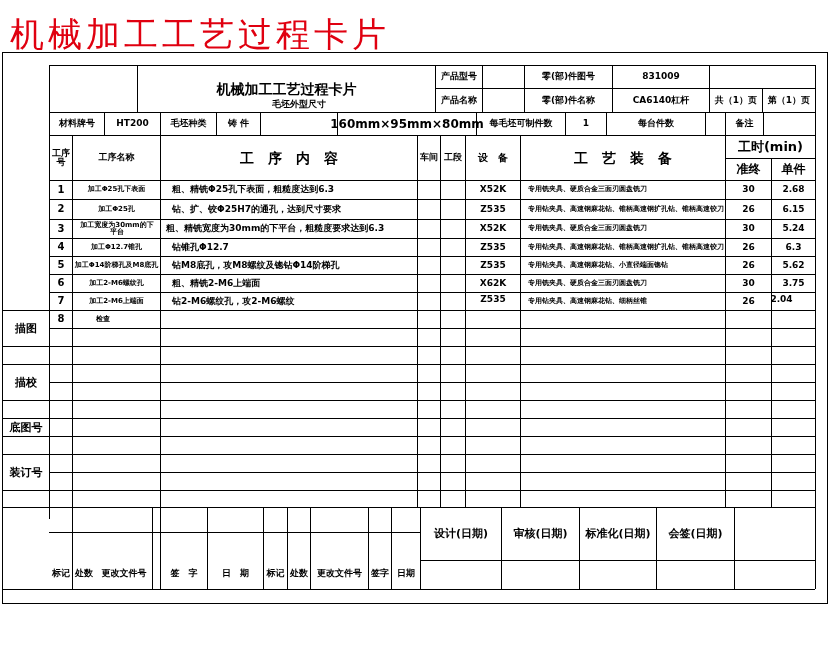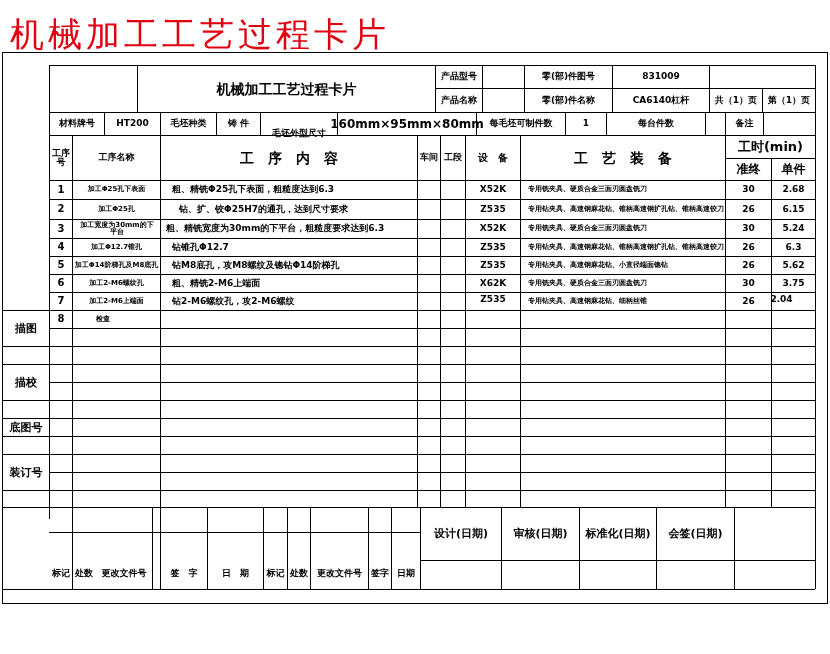--- a/index.html
+++ b/index.html
@@ -66,21 +66,21 @@
   <div class="vl" style="left:565px; top:112px; height:23px;"></div>
   <div class="vl" style="left:606px; top:112px; height:23px;"></div>
   <div class="vl" style="left:705px; top:112px; height:23px;"></div>
   <div class="vl" style="left:725px; top:112px; height:23px;"></div>
   <div class="vl" style="left:763px; top:112px; height:23px;"></div>
 
   <div class="t s9" style="left:50px; top:113px; width:54px; height:22px;">材料牌号</div>
   <div class="t s9" style="left:105px; top:113px; width:55px; height:22px;">HT200</div>
   <div class="t s9" style="left:161px; top:113px; width:55px; height:22px;">毛坯种类</div>
   <div class="t s9" style="left:217px; top:113px; width:43px; height:22px;">铸 件</div>
-  <div class="t s9" style="left:261px; top:123px; width:76px; height:22px;">毛坯外型尺寸</div>
+  <div class="t s9" style="left:261px; top:95px; width:76px; height:22px;font-family:Liberation Mono, monospace;">毛坯外型尺寸</div>
   <div class="t s8" style="left:338px; top:113px; width:138px; height:22px;">160mm×95mm×80mm</div>
   <div class="t s9" style="left:477px; top:113px; width:88px; height:22px;">每毛坯可制件数</div>
   <div class="t s9" style="left:566px; top:113px; width:40px; height:22px;">1</div>
   <div class="t s9" style="left:607px; top:113px; width:98px; height:22px;">每台件数</div>
   <div class="t s9" style="left:706px; top:113px; width:19px; height:22px;"></div>
   <div class="t s9" style="left:726px; top:113px; width:37px; height:22px;">备注</div>
   <div class="t s9" style="left:764px; top:113px; width:51px; height:22px;"></div>
 </div>
 
 <div>
@@ -139,21 +139,21 @@
     <div class="t tl s9" style="left:170px; top:181px; width:246px; height:18px;">粗、精铣Φ25孔下表面，粗糙度达到6.3</div>
     <div class="t s9" style="left:466px; top:181px; width:54px; height:18px;">X52K</div>
     <div class="t tl s7" style="left:526px; top:181px; width:198px; height:18px;">专用铣夹具、硬质合金三面刃圆盘铣刀</div>
     <div class="t s9" style="left:726px; top:181px; width:45px; height:18px;">30</div>
     <div class="t s9" style="left:772px; top:181px; width:43px; height:18px;">2.68</div>
   </div>
 
   <div>
     <div class="t s10" style="left:50px; top:200px; width:22px; height:19px;">2</div>
     <div class="t s7" style="left:73px; top:200px; width:87px; height:19px;text-align:center;">加工Φ25孔</div>
-    <div class="t tl s9" style="left:170px; top:200px; width:246px; height:19px;margin-left:7px;">钻、扩、铰Φ25H7的通孔，达到尺寸要求</div>
+    <div class="t tl s9" style="left:170px; top:200px; width:246px; height:19px;">钻、扩、铰Φ25H7的通孔，达到尺寸要求</div>
     <div class="t s9" style="left:466px; top:200px; width:54px; height:19px;">Z535</div>
     <div class="t tl s7 wrap" style="left:526px; top:200px; width:198px; height:19px; text-align:left;">专用钻夹具、高速钢麻花钻、锥柄高速钢扩孔钻、锥柄高速铰刀</div>
     <div class="t s9" style="left:726px; top:200px; width:45px; height:19px;">26</div>
     <div class="t s9" style="left:772px; top:200px; width:43px; height:19px;">6.15</div>
   </div>
 
   <div>
     <div class="t s10" style="left:50px; top:220px; width:22px; height:18px;">3</div>
     <div class="t s7 wrap" style="left:78px; top:220px; width:78px; height:18px;">加工宽度为30mm的下平台</div>
     <div class="t tl s9" style="left:164px; top:220px; width:252px; height:18px;">粗、精铣宽度为30mm的下平台，粗糙度要求达到6.3</div>

